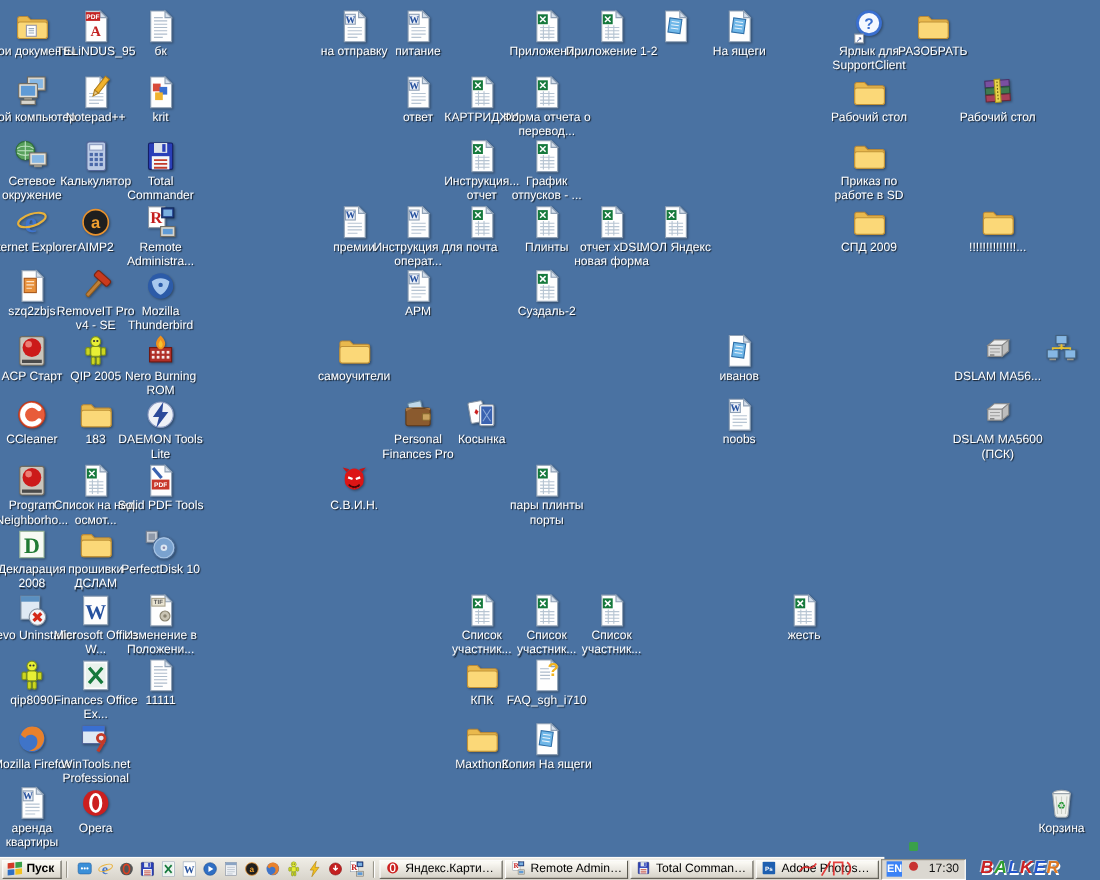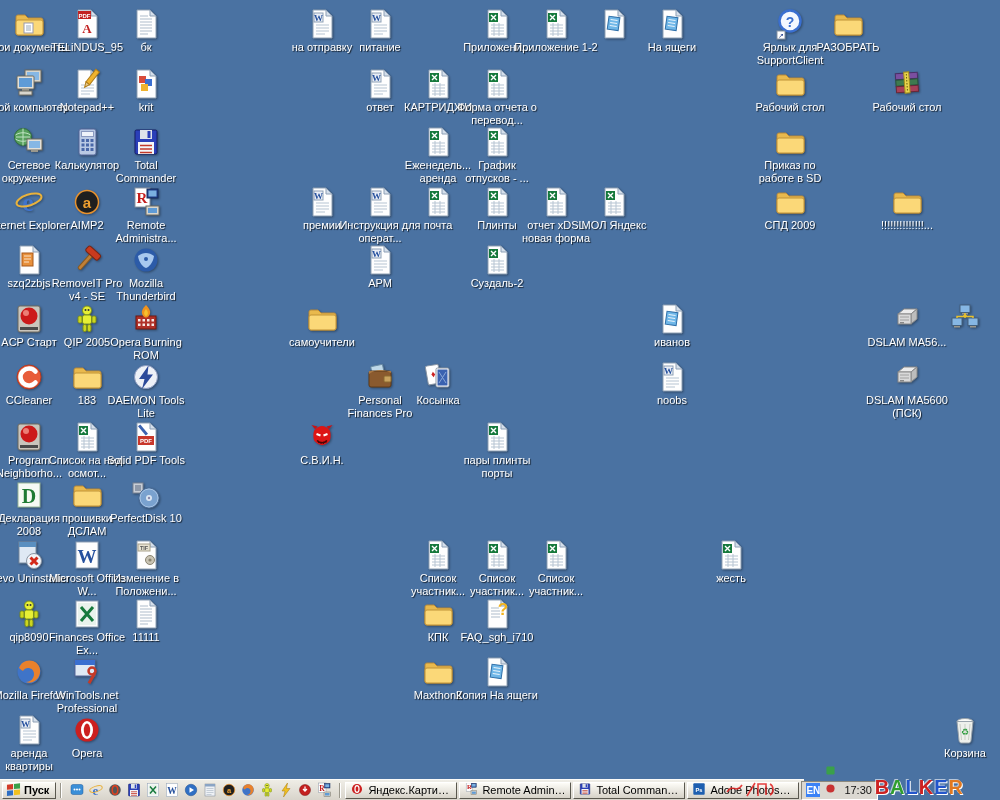--- a/index.html
+++ b/index.html
@@ -32,21 +32,21 @@
   .taskbtn svg{flex:0 0 auto;}
   .tray{margin-left:auto;height:17px;display:flex;align-items:center;gap:4px;
     padding:0 5px 0 4px;border:1px solid;border-color:#8a887e #ffffff #ffffff #8a887e;
     background:#dbd8d1;}
   .lang{background:#3b82f6;color:#fff;font-size:10px;font-weight:bold;width:17px;height:14px;
     display:inline-flex;align-items:center;justify-content:center;cursor:pointer;}
   .tray-ic{width:13px;height:13px;display:inline-flex;}
   .clock{font-size:11px;color:#111;}
   
   .watermark{position:absolute;right:36px;bottom:1px;z-index:6;pointer-events:none;
-    font-weight:bold;font-size:20px;letter-spacing:1px;
+    font-weight:bold;font-size:16px;font-style:italic;letter-spacing:1px;
     text-shadow:1px 1px 0 #fff, -1px -1px 0 rgba(255,255,255,.6);margin-left:48px;}
   .scribble{position:absolute;left:724px;bottom:2px;z-index:6;pointer-events:none;}
 </style>
 </head>
 <body>
 
 <div class="desktop" id="desktop">
     <div class="desktop-icon" style="left: -13px; top: 8px;">
       <span class="glyph"><svg width="32" height="32" viewBox="0 0 32 32">
           <path d="M3 9c0-1.1.9-2 2-2h7l3 3h13c1.1 0 2 .9 2 2v13c0 1.1-.9 2-2 2H5c-1.1 0-2-.9-2-2z" fill="#e9b94d" stroke="#b8893a"></path>
@@ -361,21 +361,21 @@
             <rect x="17" y="16" width="2.5" height="2.5"></rect>
             <rect x="21.5" y="16" width="2.5" height="2.5"></rect>
             <rect x="8" y="20.5" width="2.5" height="2.5"></rect>
             <rect x="12.5" y="20.5" width="2.5" height="2.5"></rect>
             <rect x="17" y="20.5" width="2.5" height="2.5"></rect>
             <rect x="21.5" y="20.5" width="2.5" height="2.5"></rect>
           </g>
           <path d="M16 2c4 4 5 7 3.5 10-1 2-2.5 2.5-3.5 2.5s-2.5-.5-3.5-2.5C11 9 12 6 16 2z" fill="#f0921e"></path>
           <path d="M16 6c2 2.5 2.3 4.2 1.5 5.8-.5 1-1 1.2-1.5 1.2s-1-.2-1.5-1.2C13.7 10.2 14 8.5 16 6z" fill="#f6c12e"></path>
         </svg></span>
-      <div class="lbl">Opera Burning ROM</div>
+      <div class="lbl">Nero Burning ROM</div>
     </div>
     <div class="desktop-icon" style="left: 104px; top: 361px;">
       <span class="glyph"><svg width="32" height="32" viewBox="0 0 32 32">
           <circle cx="16" cy="16" r="11.5" fill="#eef1f7" stroke="#8a9ac0"></circle>
           <path d="M18.5 4.5L9 18h5.5L12 28l11-14.5h-5.5z" fill="#2c4a9a"></path>
         </svg></span>
       <div class="lbl">DAEMON Tools Lite</div>
     </div>
     <div class="desktop-icon" style="left: 104px; top: 421px;">
       <span class="glyph"><svg width="32" height="32" viewBox="0 0 32 32">
@@ -536,21 +536,21 @@
     <div class="desktop-icon" style="left: 396px; top: 126px;">
       <span class="glyph"><svg width="32" height="32" viewBox="0 0 32 32">
           <path d="M7 2h13l6 6v22H7z" fill="#fefefe" stroke="#8ea0b5"></path>
           <path d="M20 2l6 6h-6z" fill="#d5dfeb" stroke="#8ea0b5"></path>
           <rect x="8" y="5" width="9" height="9" fill="#16793c"></rect>
           <path d="M10 7l5 5M15 7l-5 5" stroke="#fff" stroke-width="1.4"></path>
           <g stroke="#b6c4d2">
             <path d="M10 17h13M10 20h13M10 23h13M10 26h13M13 15v13M18 15v13"></path>
           </g>
         </svg></span>
-      <div class="lbl">Еженедель... аренда</div>
+      <div class="lbl">Инструкция... отчет</div>
     </div>
     <div class="desktop-icon" style="left: 396px; top: 186px;">
       <span class="glyph"><svg width="32" height="32" viewBox="0 0 32 32">
           <path d="M7 2h13l6 6v22H7z" fill="#fefefe" stroke="#8ea0b5"></path>
           <path d="M20 2l6 6h-6z" fill="#d5dfeb" stroke="#8ea0b5"></path>
           <rect x="8" y="5" width="9" height="9" fill="#16793c"></rect>
           <path d="M10 7l5 5M15 7l-5 5" stroke="#fff" stroke-width="1.4"></path>
           <g stroke="#b6c4d2">
             <path d="M10 17h13M10 20h13M10 23h13M10 26h13M13 15v13M18 15v13"></path>
           </g>

